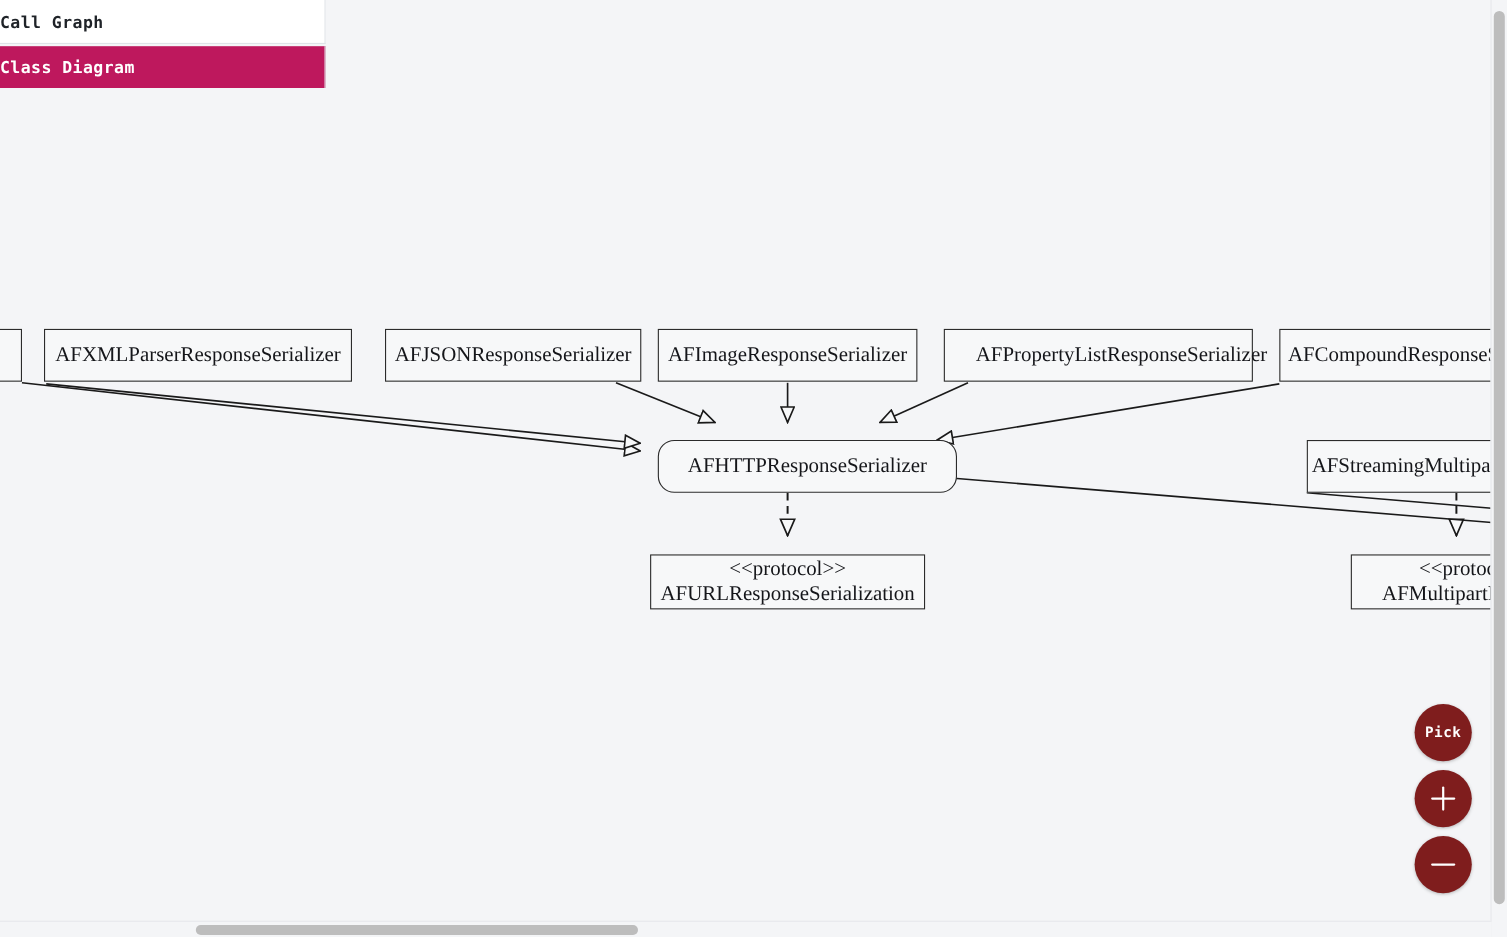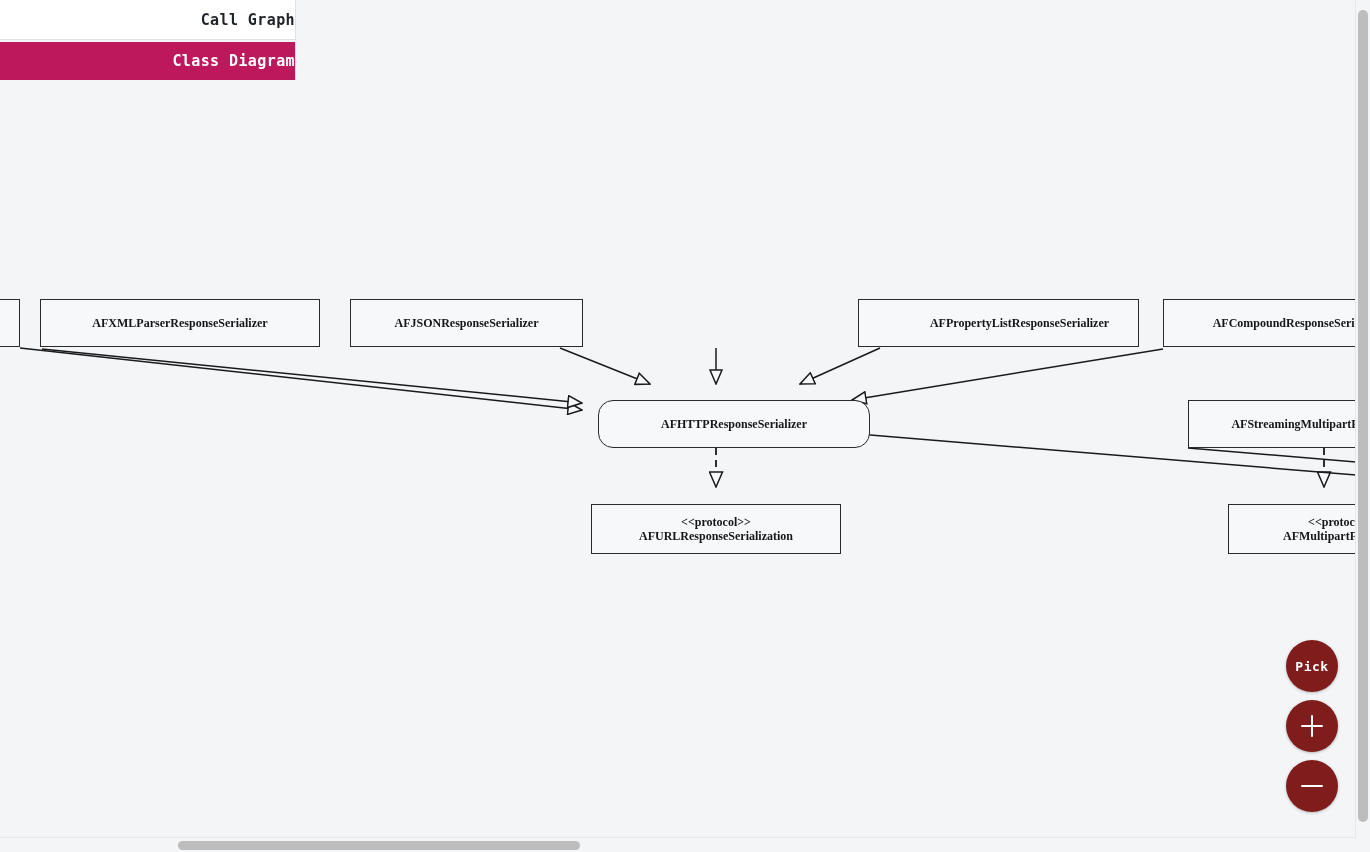--- a/index.html
+++ b/index.html
@@ -26,21 +26,21 @@
     left: 0;
     top: 0;
     width: 296px;
     z-index: 30;
   }
 
   .tab {
     box-sizing: border-box;
     height: 40px;
     line-height: 40px;
-    text-align: right;
+    text-align: left;
     font-family: "DejaVu Sans Mono", "Liberation Mono", monospace;
     font-size: 15px;
     font-weight: bold;
     letter-spacing: 0.4px;
     border-right: 1px solid #dfe3e8;
     user-select: none;
     cursor: pointer;
   }
 
   .tab.inactive {
@@ -73,30 +73,29 @@
     top: 0;
   }
 
   
   .node {
     position: absolute;
     box-sizing: border-box;
     background: #f7f8f9;
     border: 1.6px solid #2b2b2b;
     font-family: "Liberation Serif", "DejaVu Serif", serif;
-    font-size: 12px;
+    font-size: 19px;
     color: #15161a;
     display: flex;
     flex-direction: column;
     align-items: center;
     justify-content: center;
     white-space: nowrap;
     line-height: 1.18;
     cursor: pointer;
-    font-weight: bold;
   }
 
   .node .stereo {
     display: block;
   }
 
   
   .fab {
     position: absolute;
     width: 52px;
@@ -242,20 +241,23 @@
     </div>
 
     <div class="node" style="left:40px; top:299px; width:280px; height:48px;">
       <span>AFXMLParserResponseSerializer</span>
     </div>
 
     <div class="node" style="left:350px; top:299px; width:233px; height:48px;">
       <span>AFJSONResponseSerializer</span>
     </div>
 
+    <div class="node" style="left:598px; top:299px; width:236px; height:48px;">
+      <span>AFImageResponseSerializer</span>
+    </div>
 
     <div class="node" style="left:858px; top:299px; width:281px; height:48px;padding-left:42px;">
       <span>AFPropertyListResponseSerializer</span>
     </div>
 
     <div class="node" style="left:1163px; top:299px; width:270px; height:48px;">
       <span>AFCompoundResponseSerializer</span>
     </div>
 
     <div class="node" style="left:598px; top:400px; width:272px; height:48px;border-radius:15px;">

